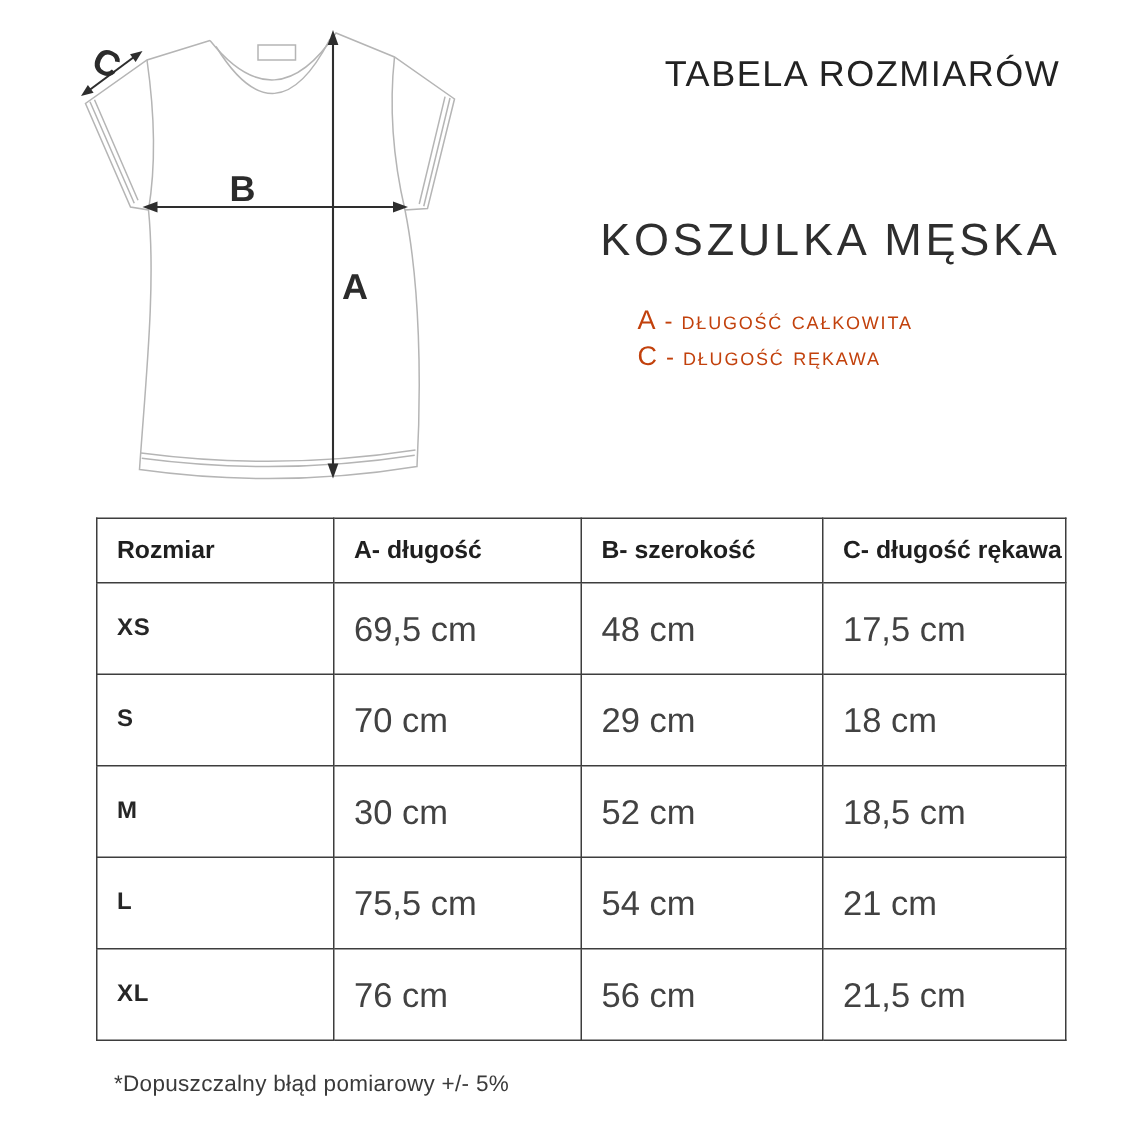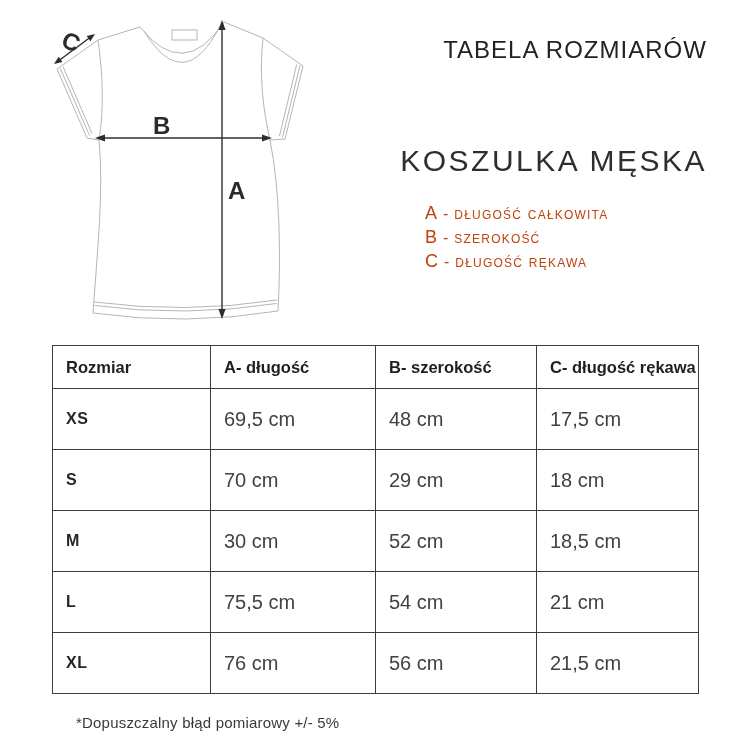--- a/index.html
+++ b/index.html
@@ -23,33 +23,33 @@
   }
   .legend{left:425px;top:201px;}
   .legend-row{height:24px;line-height:24px;white-space:nowrap;color:#c2410c;}
   .legend-letter{font-size:18px;font-weight:500;letter-spacing:1px;}
   .legend-dash{font-size:16px;margin:0 6px 0 5px;}
   .legend-label{font-variant:small-caps;text-transform:lowercase;
     font-size:16.5px;font-weight:500;letter-spacing:1.2px;}
 
   
   table.size{
-    left:52px;top:345px;width:646px;border-collapse:collapse;table-layout:fixed;
+    left:64px;top:345px;width:646px;border-collapse:collapse;table-layout:fixed;
     position:absolute;
   }
   table.size col.c0{width:158px;} table.size col.c1{width:165px;}
   table.size col.c2{width:161px;} table.size col.c3{width:162px;}
   table.size th, table.size td{
     border:1.5px solid #3d3d3d;padding:0 4px 0 13px;text-align:left;
     vertical-align:middle;white-space:nowrap;overflow:hidden;
   }
   table.size thead th{height:42px;font-size:16.5px;font-weight:700;color:#1f1f1f;}
   table.size tbody tr{height:61px;}
   table.size td.size-cell{font-size:16px;font-weight:700;color:#262626;letter-spacing:.5px;}
-  table.size td.val-cell{font-size:20px;font-weight:400;color:#424242;}
+  table.size td.val-cell{font-size:23px;font-weight:400;color:#424242;}
 
   .footnote{left:52px;top:714px;font-size:15px;color:#3a3a3a;letter-spacing:.2px;margin-left:24px;}
 </style>
 </head>
 <body>
 
 <svg id="diagram" class="abs" viewBox="0 0 350 340">
   <g stroke="#b5b5b5" stroke-width="1" fill="none">
 
     <path d="M140 27 L98 40 L57 69 L87 138 L99 140
@@ -95,23 +95,20 @@
 </svg>
 
 <div class="abs title">TABELA ROZMIARÓW</div>
 <div class="abs subtitle">KOSZULKA MĘSKA</div>
 
 <div class="abs legend">
   <div class="legend-row">
     <span class="legend-letter">A</span><span class="legend-dash">-</span><span class="legend-label">długość całkowita</span>
   </div>
   <div class="legend-row">
-    <span class="legend-letter">B</span><span class="legend-dash">-</span><span class="legend-label">szerokość</span>
-  </div>
-  <div class="legend-row">
     <span class="legend-letter">C</span><span class="legend-dash">-</span><span class="legend-label">długość rękawa</span>
   </div>
 </div>
 
 <table class="size">
   <colgroup>
       <col class="c0">
       <col class="c1">
       <col class="c2">
       <col class="c3">

